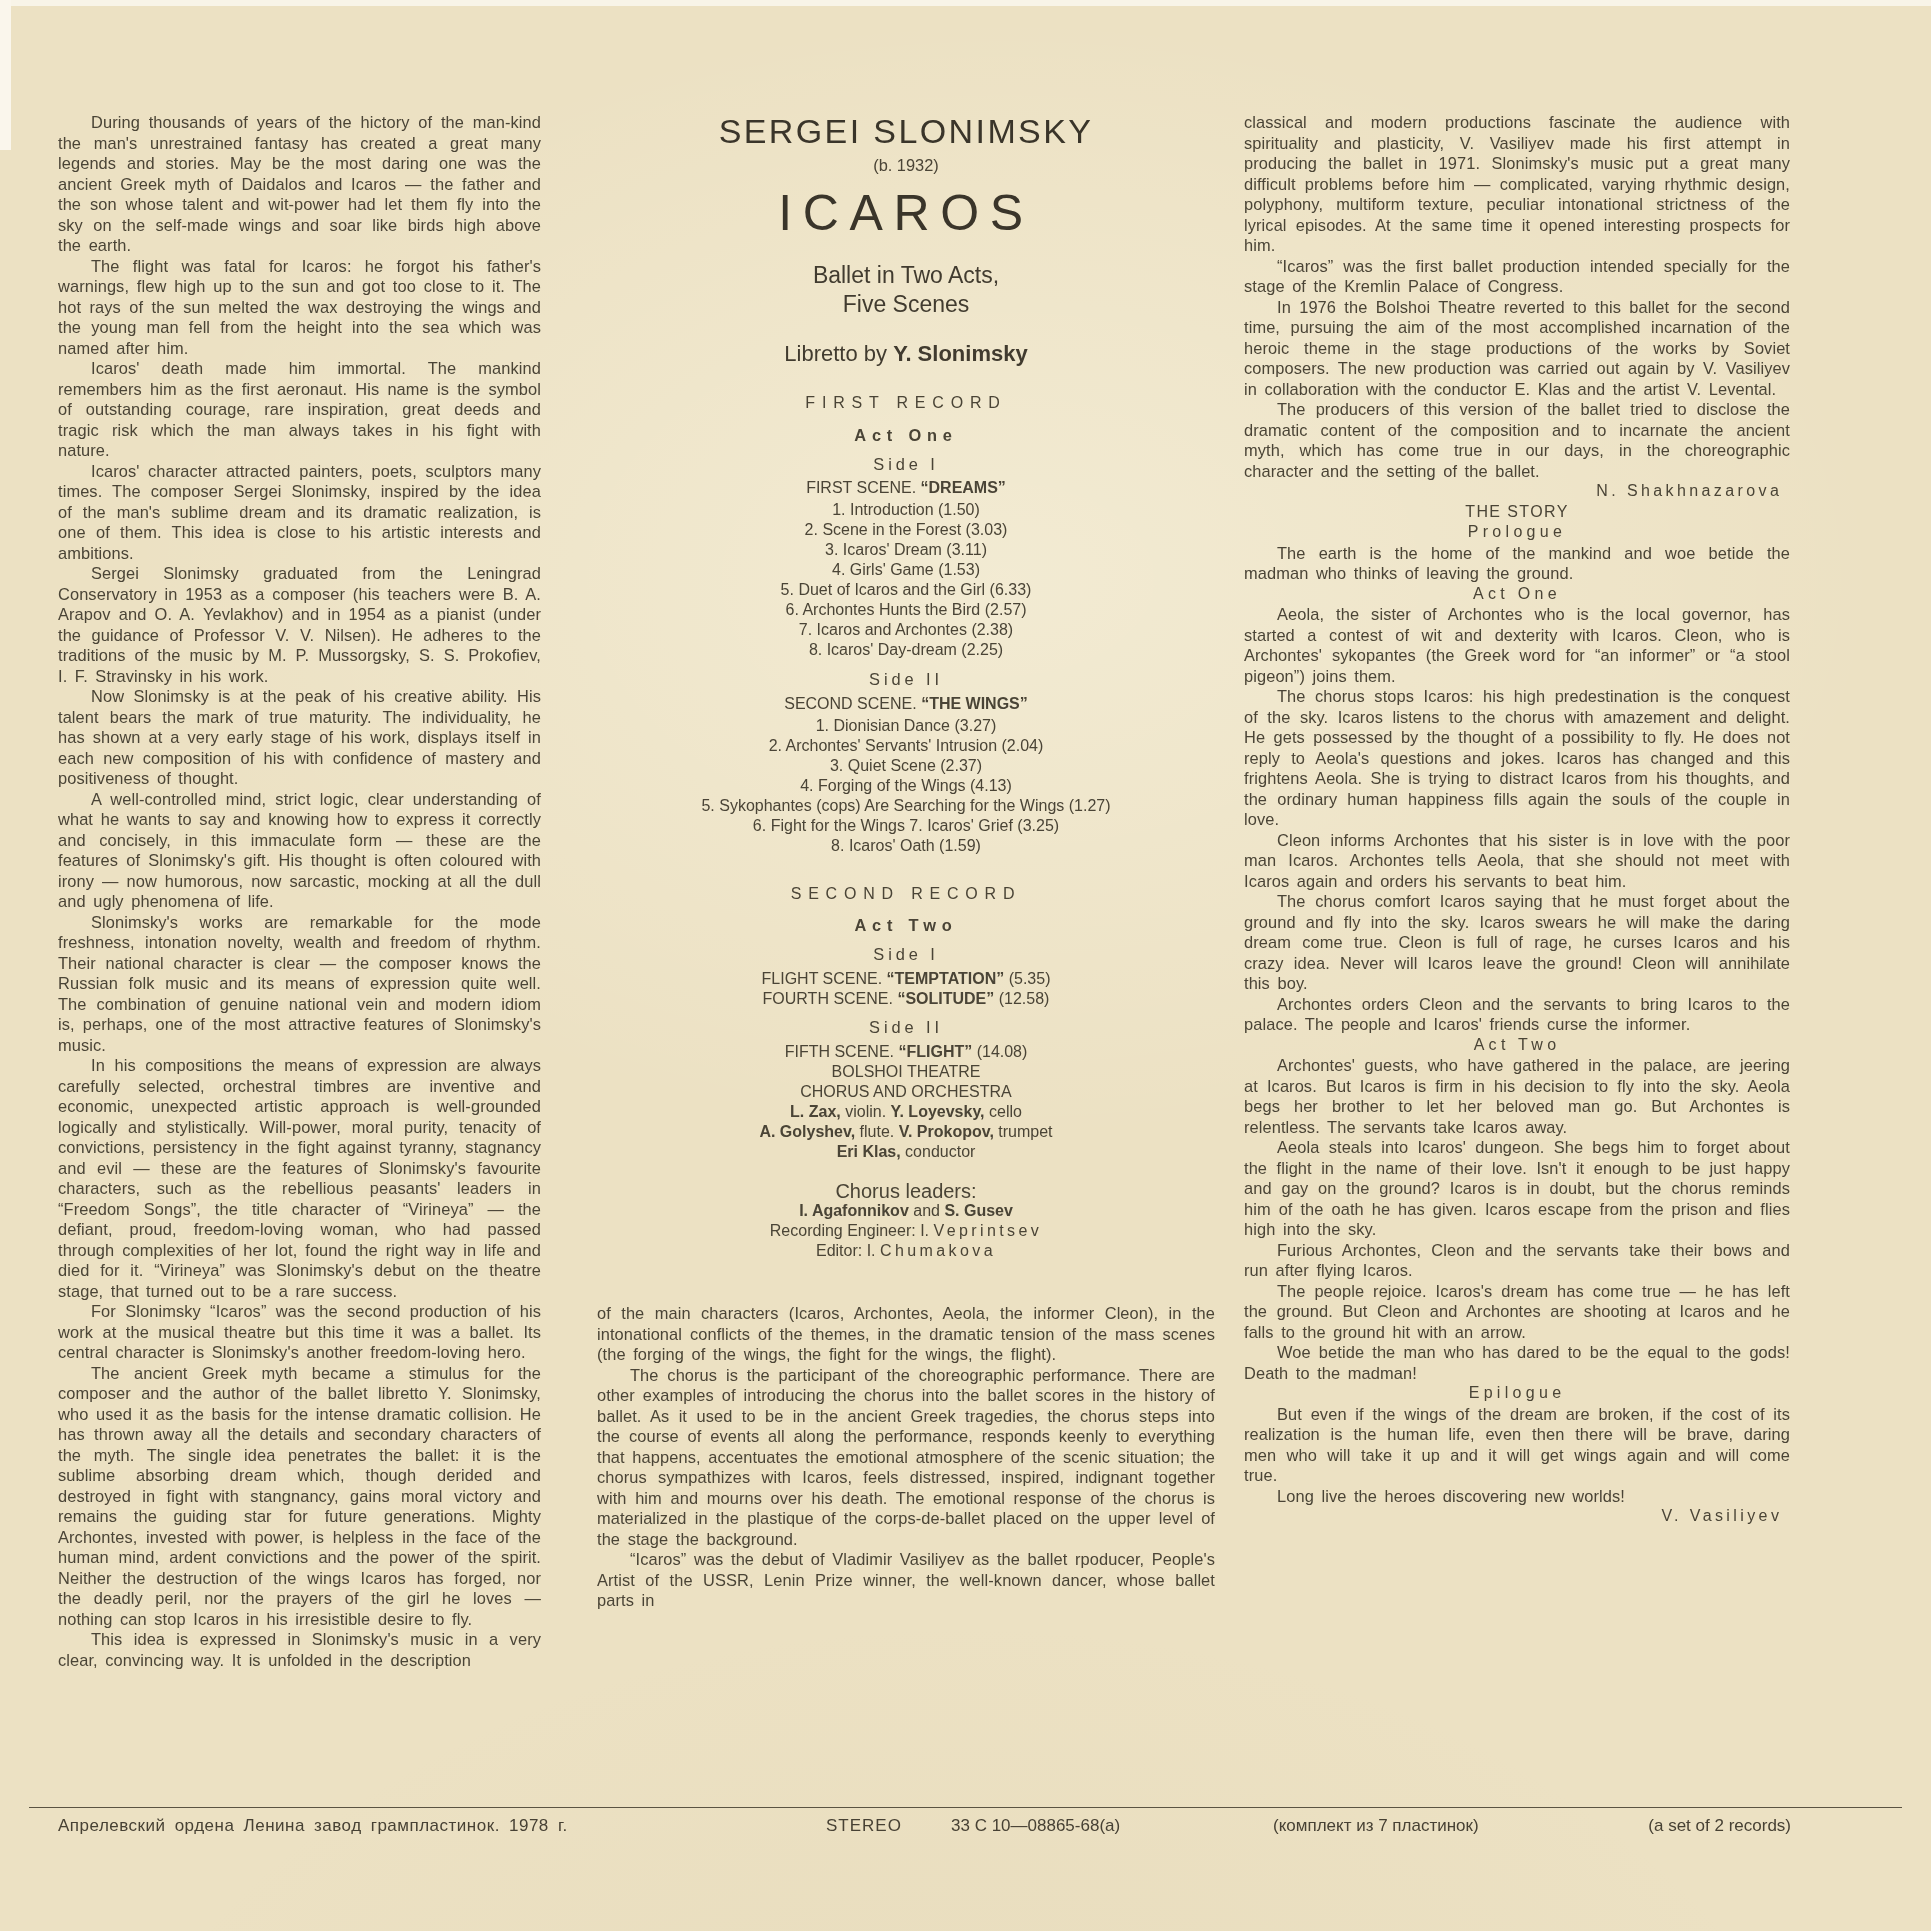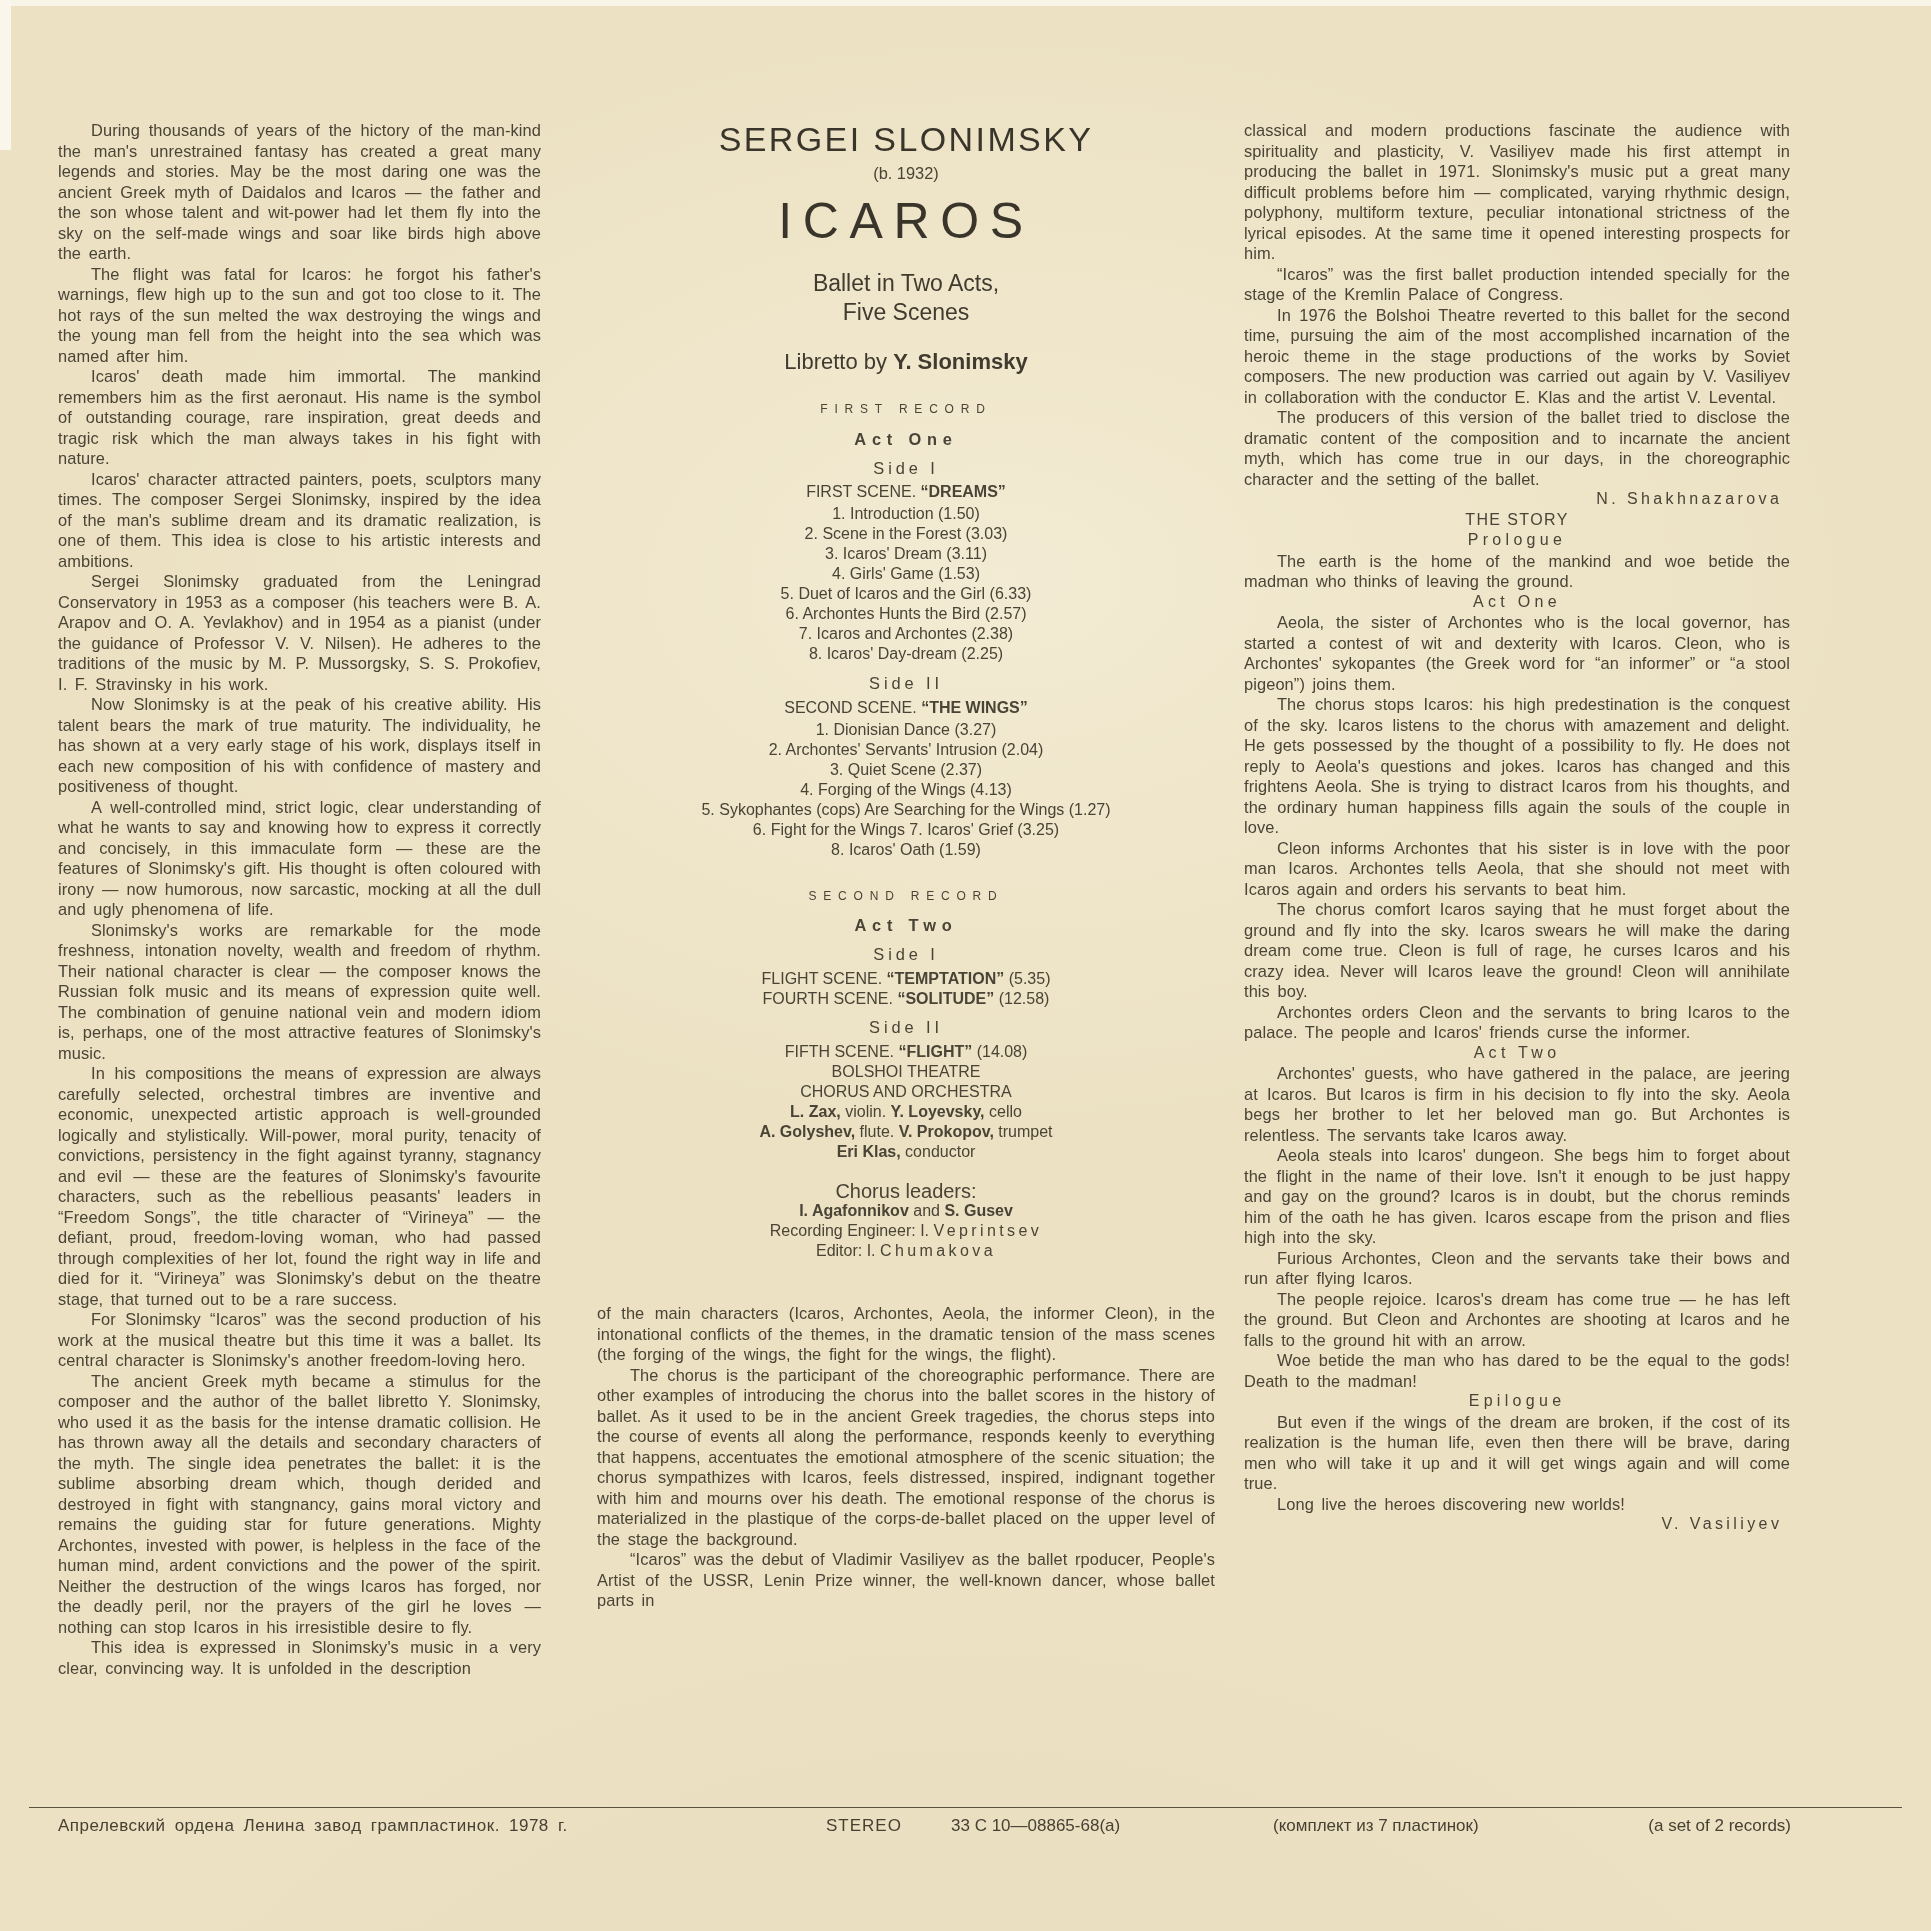--- a/index.html
+++ b/index.html
@@ -8,39 +8,39 @@
     position:relative;width:1931px;height:1931px;overflow:hidden;
     background:
       radial-gradient(1352px 869px at 52% 30%, rgba(255,253,240,0.35), rgba(255,253,240,0) 65%),
       radial-gradient(1545px 1159px at 50% 120%, rgba(205,190,150,0.18), rgba(205,190,150,0) 60%),
       #ece1c3;
     font-family:"Liberation Sans",sans-serif;
     color:#4a4436;
   }
   .edge-top{position:absolute;top:0;left:0;width:100%;height:5.8px;background:#f8f4e8;}
   .edge-left{position:absolute;top:0;left:0;width:10.6px;height:150px;background:#faf6ec;}
-  .content{position:absolute;top:8px;left:0;display:flex;align-items:flex-start;padding:112px 0 0 58px;}
+  .content{position:absolute;top:0;left:0;display:flex;align-items:flex-start;padding:112px 0 0 58px;}
   .col{flex:none;}
   .col-left{width:483px;}
   .col-center{width:618px;margin-left:56px;margin-right:29px;text-align:center;}
   .col-right{width:546px;}
   .para{
     margin:0;text-indent:33px;text-align:justify;
     font-size:16.4px;line-height:20.5px;word-spacing:2.9px;letter-spacing:0.1px;
   }
   .cont > .para:first-child{text-indent:0;}
   .b{font-weight:bold;}
   .ls{letter-spacing:3.4px;}
   
   .composer{font-size:34px;font-weight:normal;letter-spacing:2.4px;margin:0;color:#3a352a;line-height:1.15;}
   .birth{font-size:16.4px;margin-top:4.8px;}
   .title{font-size:50px;font-weight:normal;letter-spacing:10.6px;margin:13.5px 0 0;line-height:1;color:#3a352a;}
   .subtitle{font-size:23px;line-height:29px;margin-top:23px;color:#413b2f;}
   .libretto{font-size:22px;margin-top:22px;color:#413b2f;}
-  .rec-heading{font-size:12px;letter-spacing:6.8px;margin-top:27px;}
+  .rec-heading{font-size:16px;letter-spacing:6.8px;margin-top:27px;}
   .rec-heading.sr{margin-top:29px;}
   .act-heading{font-size:16.4px;font-weight:bold;letter-spacing:5.8px;margin-top:13.5px;}
   .side-label{font-size:16.4px;letter-spacing:3.9px;margin-top:9.7px;}
   .scene-line{font-size:16px;margin-top:4.8px;line-height:20px;}
   .scene-line.tight{margin-top:0;}
   .tracks{margin-top:1.9px;}
   .track{font-size:16px;line-height:20px;margin:0;}
   .ensemble-line{font-size:16px;line-height:20px;}
   .chorus-label{font-size:20px;line-height:20px;margin-top:19.3px;}
   .center-bottom{text-align:left;margin-top:42px;}

